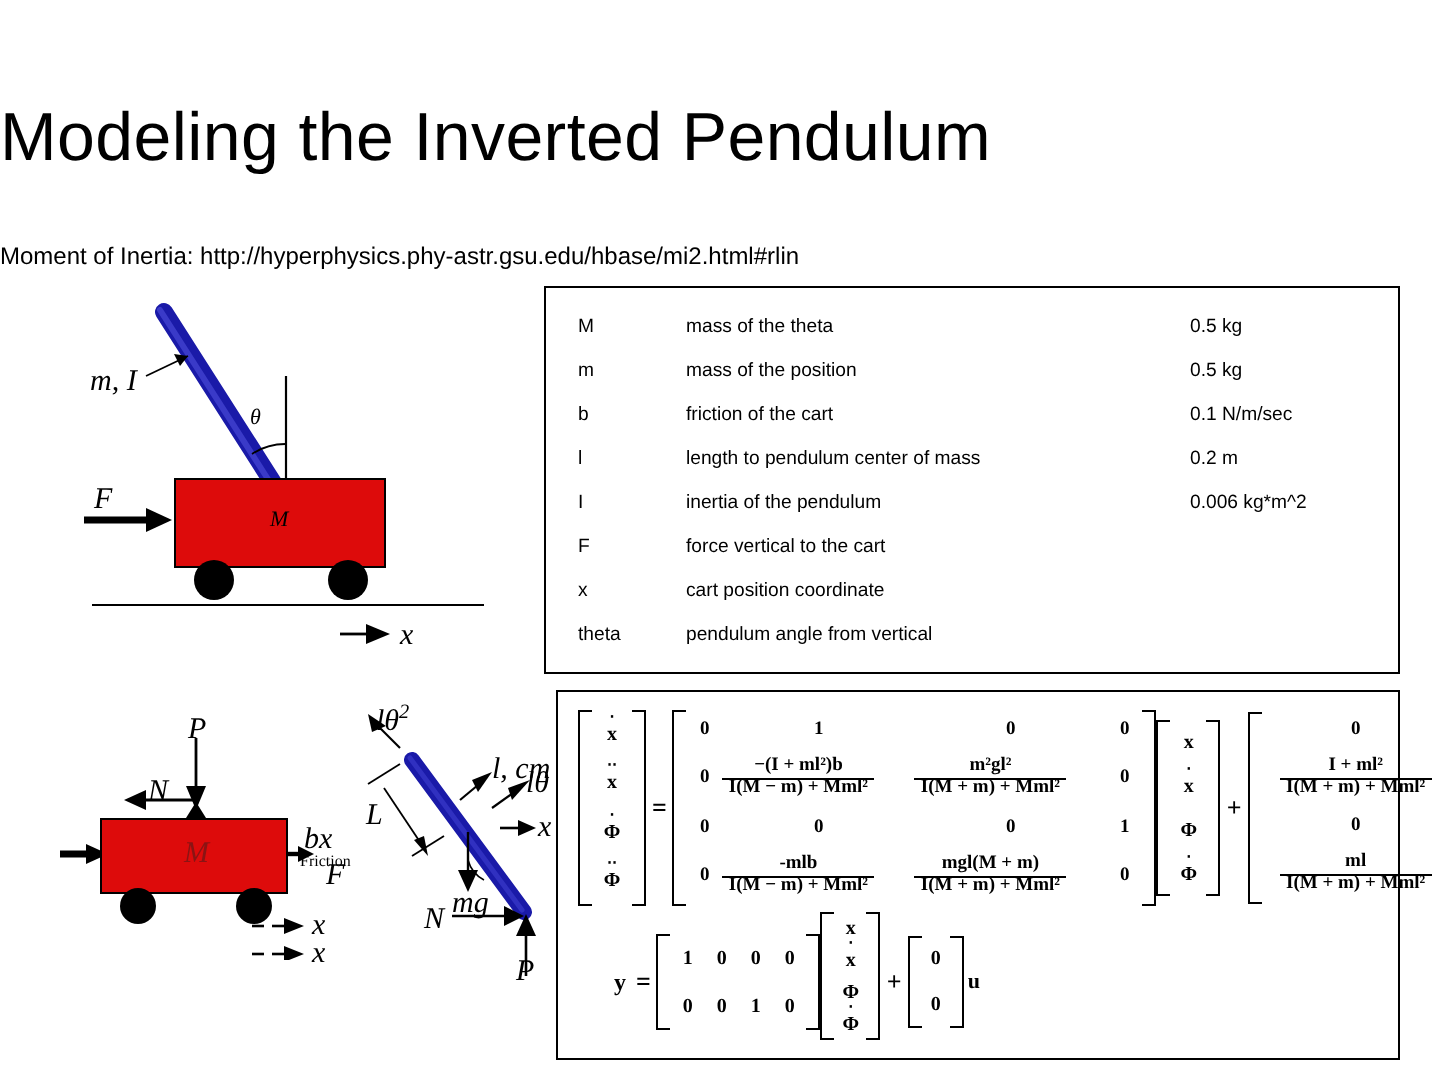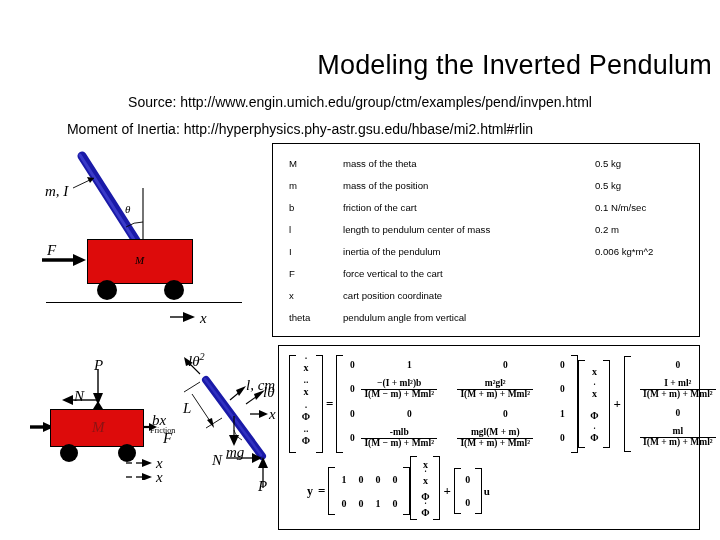--- a/index.html
+++ b/index.html
@@ -15,40 +15,39 @@
     overflow: hidden;
     font-family: "Liberation Sans", sans-serif;
     color: #000000;
   }
   
   #title {
     position: absolute;
     left: 0;
     top: 50px;
     width: 712px;
-    text-align: right;
-    font-size: 27px;
+    text-align: left;
+    font-size: 34px;
     letter-spacing: 0.2px;
     color: #000;
   }
   #source-line {
     position: absolute;
     left: 0;
     top: 94px;
     width: 720px;
     text-align: center;
     font-size: 14px;
   }
   #inertia-line {
     position: absolute;
     left: 0;
     top: 121px;
     width: 600px;
-    text-align: center;
-    font-size: 14px;
+    font-size: 12px;
   }
 
   
   #param-box {
     position: absolute;
     left: 272px;
     top: 143px;
     width: 428px;
     height: 194px;
     border: 1.3px solid #000;
@@ -161,21 +160,20 @@
     padding: 0 3px;
   }
   sup { font-size: 0.68em; vertical-align: super; }
 </style>
 </head>
 <body>
 
 <div id="slide">
 
   <div id="title">Modeling the Inverted Pendulum</div>
-  <div id="source-line">Source: http://www.engin.umich.edu/group/ctm/examples/pend/invpen.html</div>
   <div id="inertia-line">Moment of Inertia: http://hyperphysics.phy-astr.gsu.edu/hbase/mi2.html#rlin</div>
 
   <div class="diagram" style="left:40px; top:150px; width:230px; height:190px;">
 
     <svg width="230" height="190" style="position:absolute;left:0;top:0;">
       <line x1="102" y1="100" x2="42" y2="6" stroke="#1a1aa8" stroke-width="9" stroke-linecap="round"></line>
       <line x1="100" y1="99" x2="40" y2="5" stroke="#3a3ac8" stroke-width="3" stroke-linecap="round"></line>
 
       <line x1="103" y1="98" x2="103" y2="38" stroke="#000" stroke-width="1.1"></line>
 

